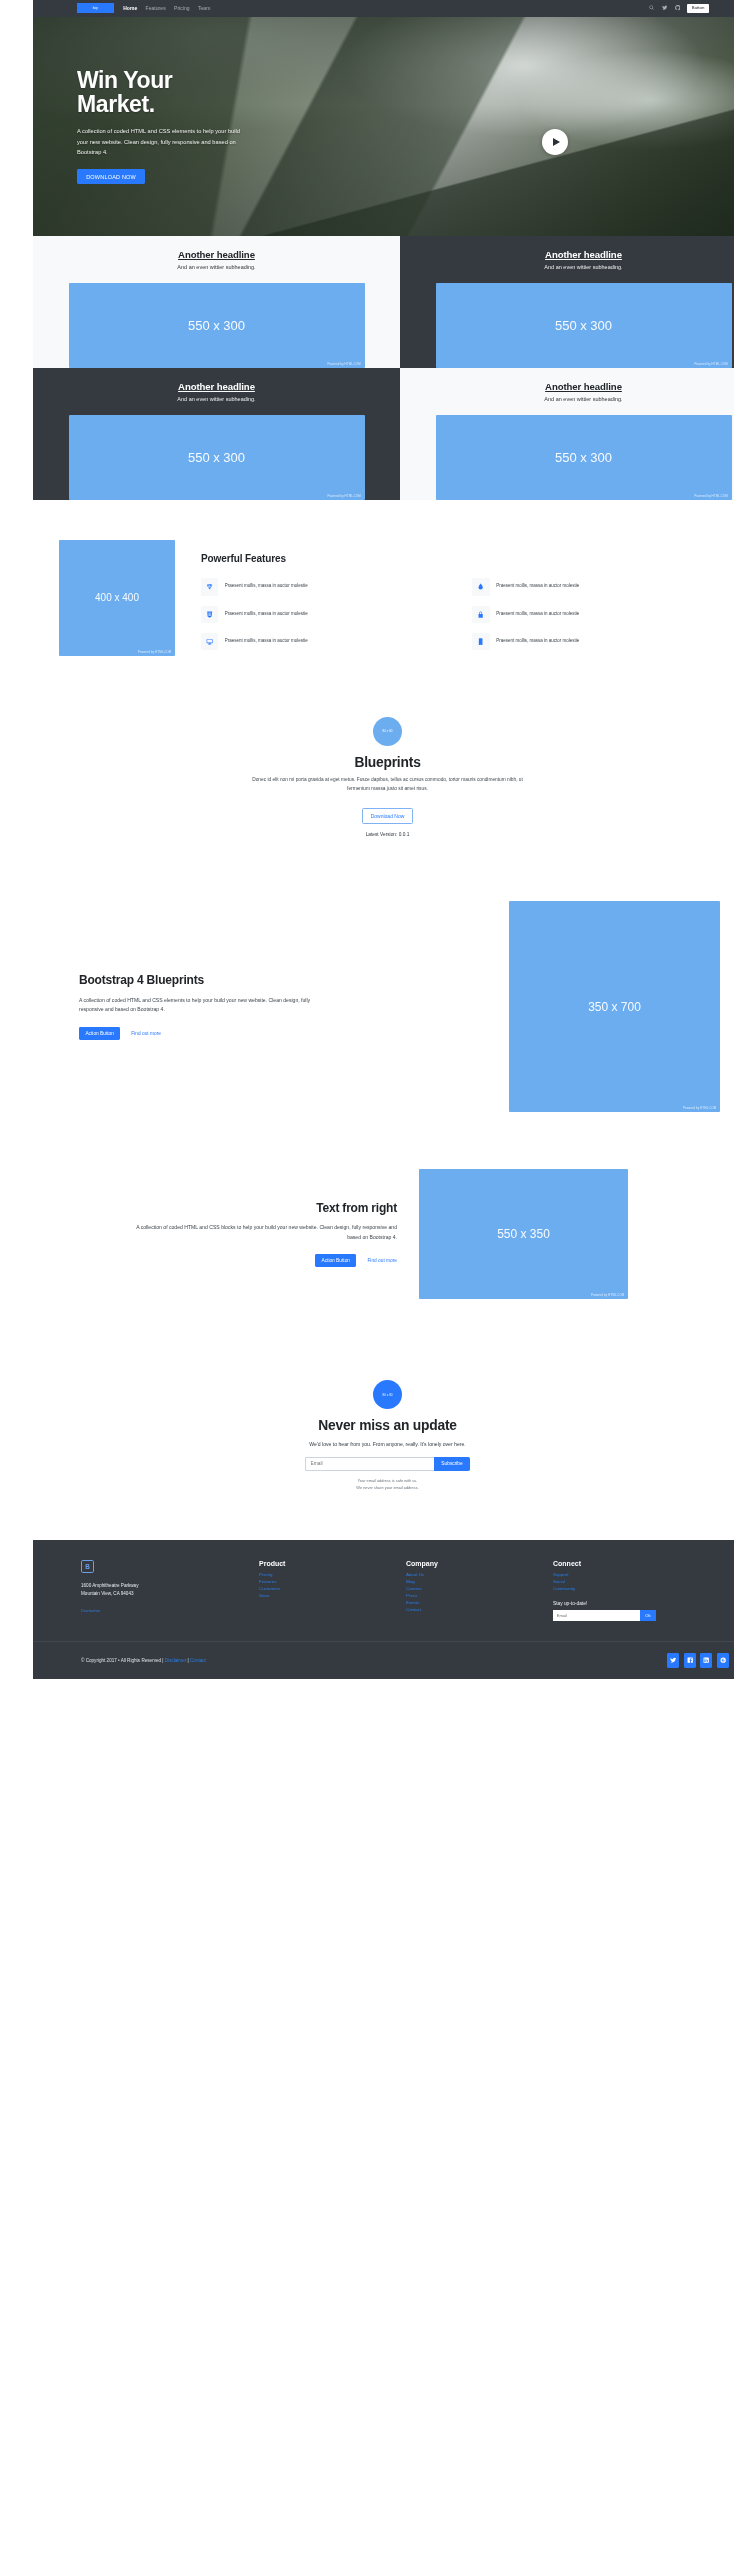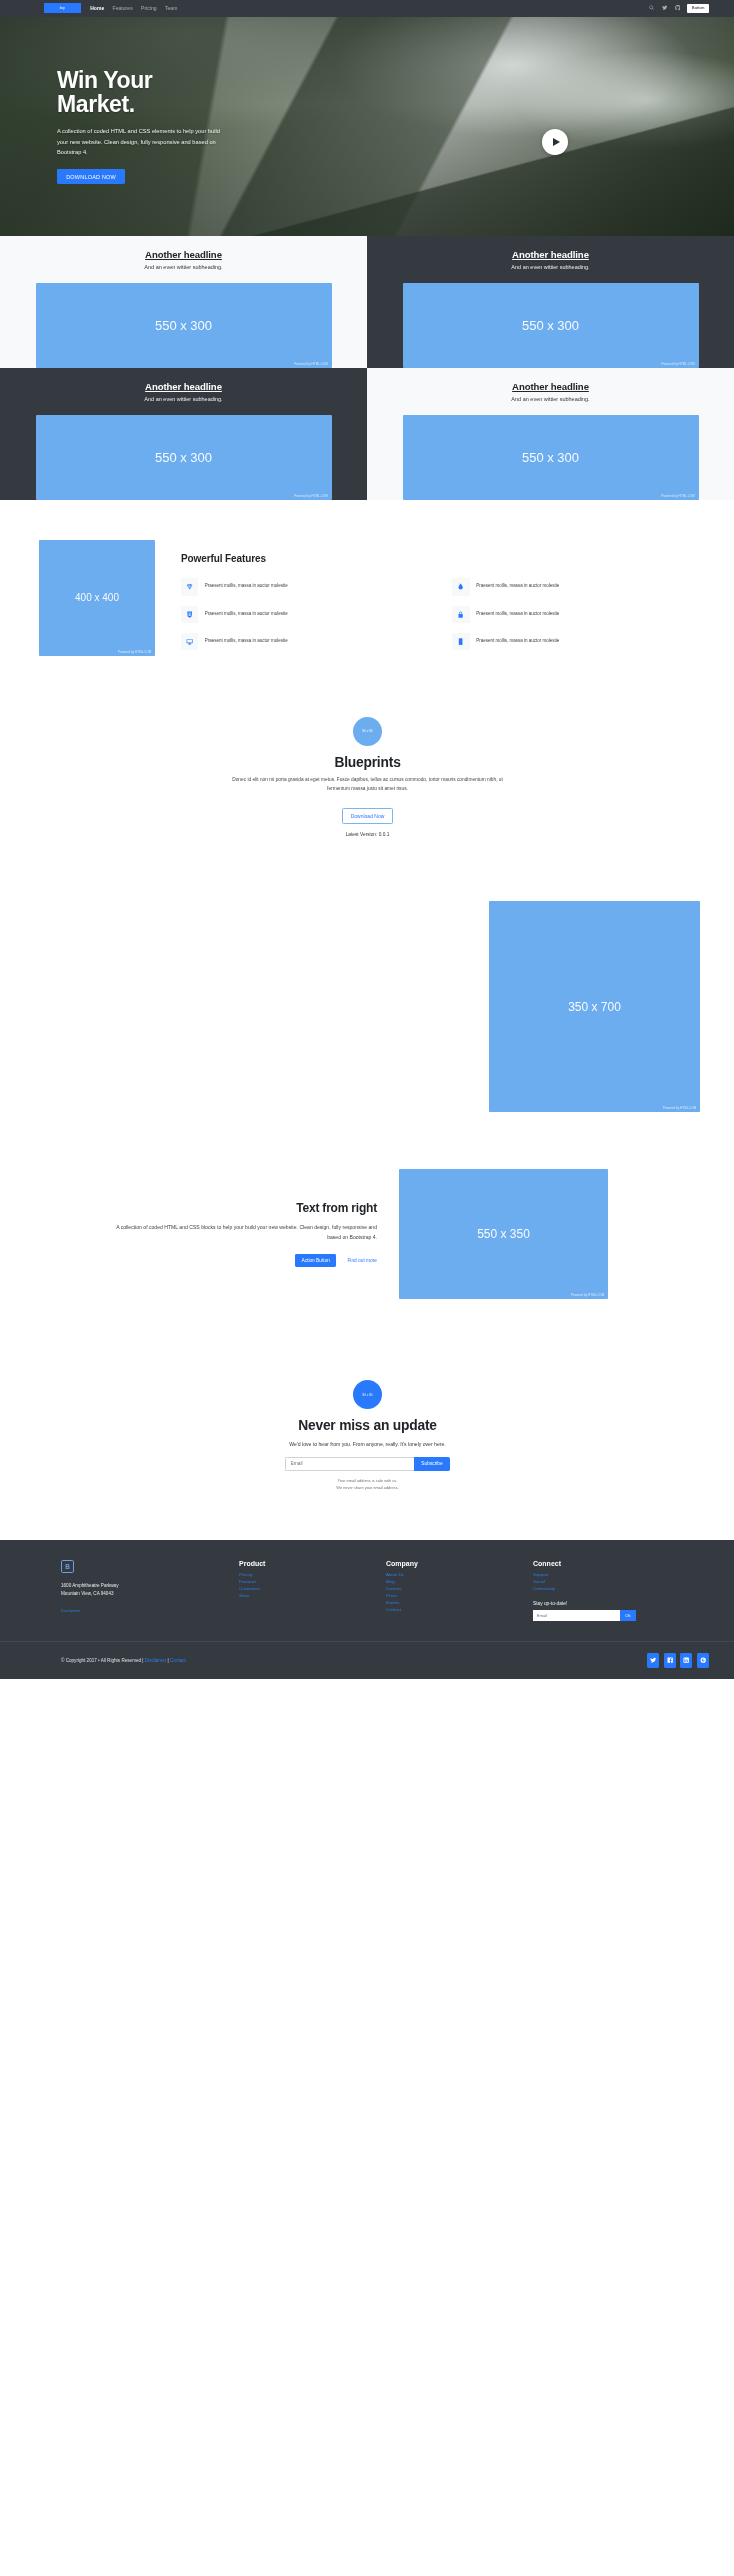--- a/index.html
+++ b/index.html
@@ -3,21 +3,21 @@
 <meta charset="utf-8">
 <style>
   * { box-sizing: border-box; margin: 0; padding: 0; }
   html, body {
     width: 735px;
     font-family: "Liberation Sans", sans-serif;
     background: #ffffff;
     color: #212529;
     -webkit-font-smoothing: antialiased;
   }
-  .page { width: 735px; position: relative; overflow: hidden; }
+  .page { width: 735px; position: relative; overflow: hidden; padding-left: 33px; }
 
   
   .navbar {
     height: 16.5px;
     background: #343a40;
     display: flex;
     align-items: center;
     padding: 0 13px;
     position: relative;
     z-index: 20;
@@ -430,20 +430,28 @@
     <div class="circle-ph">
       <span>80 x 80</span>
     </div>
     <h2>Blueprints</h2>
     <p>Donec id elit non mi porta gravida at eget metus. Fusce dapibus, tellus ac cursus commodo, tortor mauris condimentum nibh, ut fermentum massa justo sit amet risus.</p>
     <button class="outline-btn">Download Now</button>
     <div class="ver">Latest Version: 0.0.1</div>
   </div>
 
   <div class="split s1">
+    <div class="txt">
+      <h2>Bootstrap 4 Blueprints</h2>
+      <p>A collection of coded HTML and CSS elements to help your build your new website. Clean design, fully responsive and based on Bootstrap 4.</p>
+      <div class="btn-row">
+        <button class="solid-btn">Action Button</button>
+        <a href="#" class="link-btn">Find out more</a>
+      </div>
+    </div>
     <div class="ph">
       <span>350 x 700</span>
       <span class="credit">Powered by HTML.COM</span>
     </div>
   </div>
 
   <div class="split s2">
     <div class="txt">
       <h2>Text from right</h2>
       <p>A collection of coded HTML and CSS blocks to help your build your new website. Clean design, fully responsive and based on Bootstrap 4.</p>

